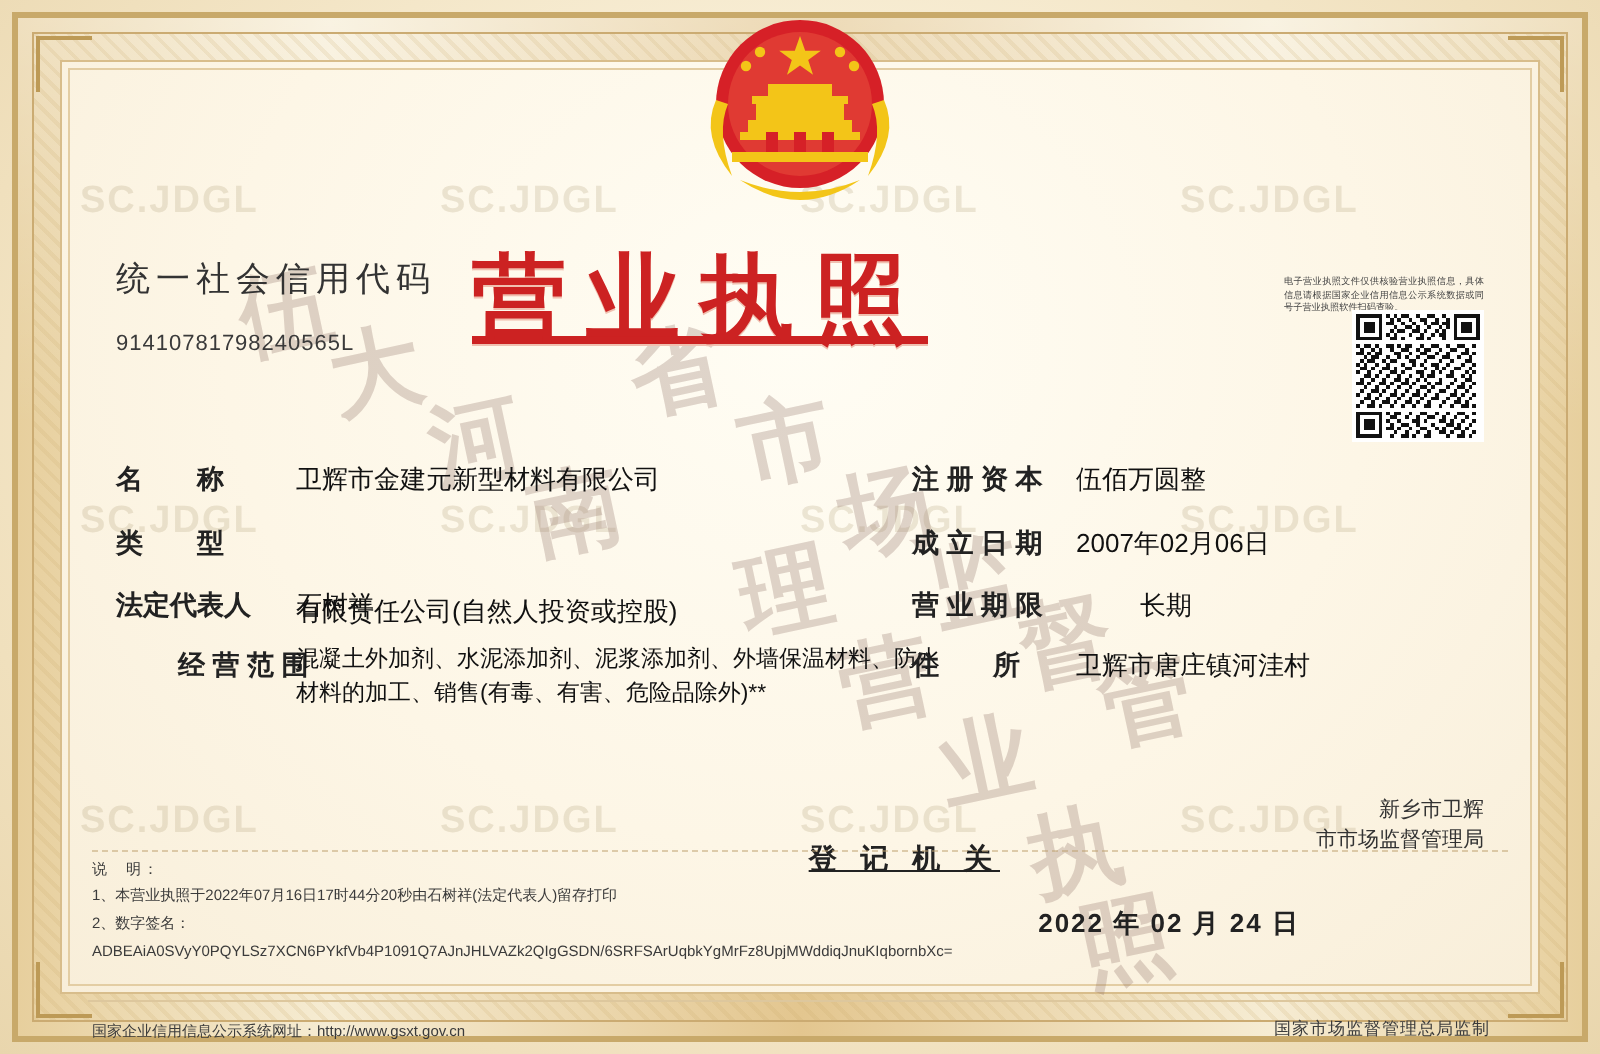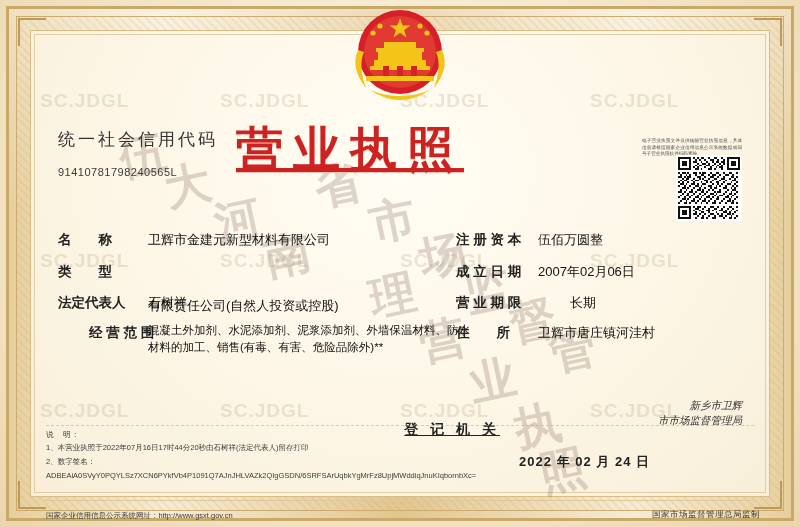--- a/index.html
+++ b/index.html
@@ -136,21 +136,21 @@
     white-space:nowrap;
   }
   .field-value.wrap { white-space:normal; width:330px; line-height:1.5; font-size:11.5px; }
 
   .reg-label {
     position:absolute; right:58px; bottom:88px;
     font-size:14px; font-weight:bold; color:#222; letter-spacing:4px;text-decoration:underline;
   }
   .reg-auth {
     position:absolute; right:58px; bottom:98px;
-    text-align:right; font-size:10.5px; color:#333; line-height:1.5;font-style:italic;
+    text-align:right; font-size:10.5px; color:#333; line-height:1.5;
   }
   .reg-date {
     position:absolute; right:58px; bottom:56px;
     font-size:13px; color:#222; letter-spacing:1px;
   }
 
   
   .notes {
     position:absolute; left:46px; bottom:44px;
     width:470px; font-size:7.5px; color:#3b3b3b; line-height:1.85;
@@ -158,21 +158,21 @@
   .notes .n-title { letter-spacing:1px; }
   .hr-note {
     position:absolute; left:44px; right:44px; bottom:26px;
     border-top:1px solid #ddc79d;
   }
   .footer-left {
     position:absolute; left:46px; bottom:6px;
     font-size:7.5px; color:#3b3b3b;
   }
   .footer-right {
-    position:absolute; right:40px; bottom:6px;
+    position:absolute; right:55px; bottom:6px;
     font-size:8.5px; color:#3b3b3b; letter-spacing:0.5px;
   }
   .sep-line {
     position:absolute; left:46px; right:46px; top:425px;
     border-top:1px dashed rgba(190,160,110,0.5);
   }
 </style>
 </head>
 <body>
 

